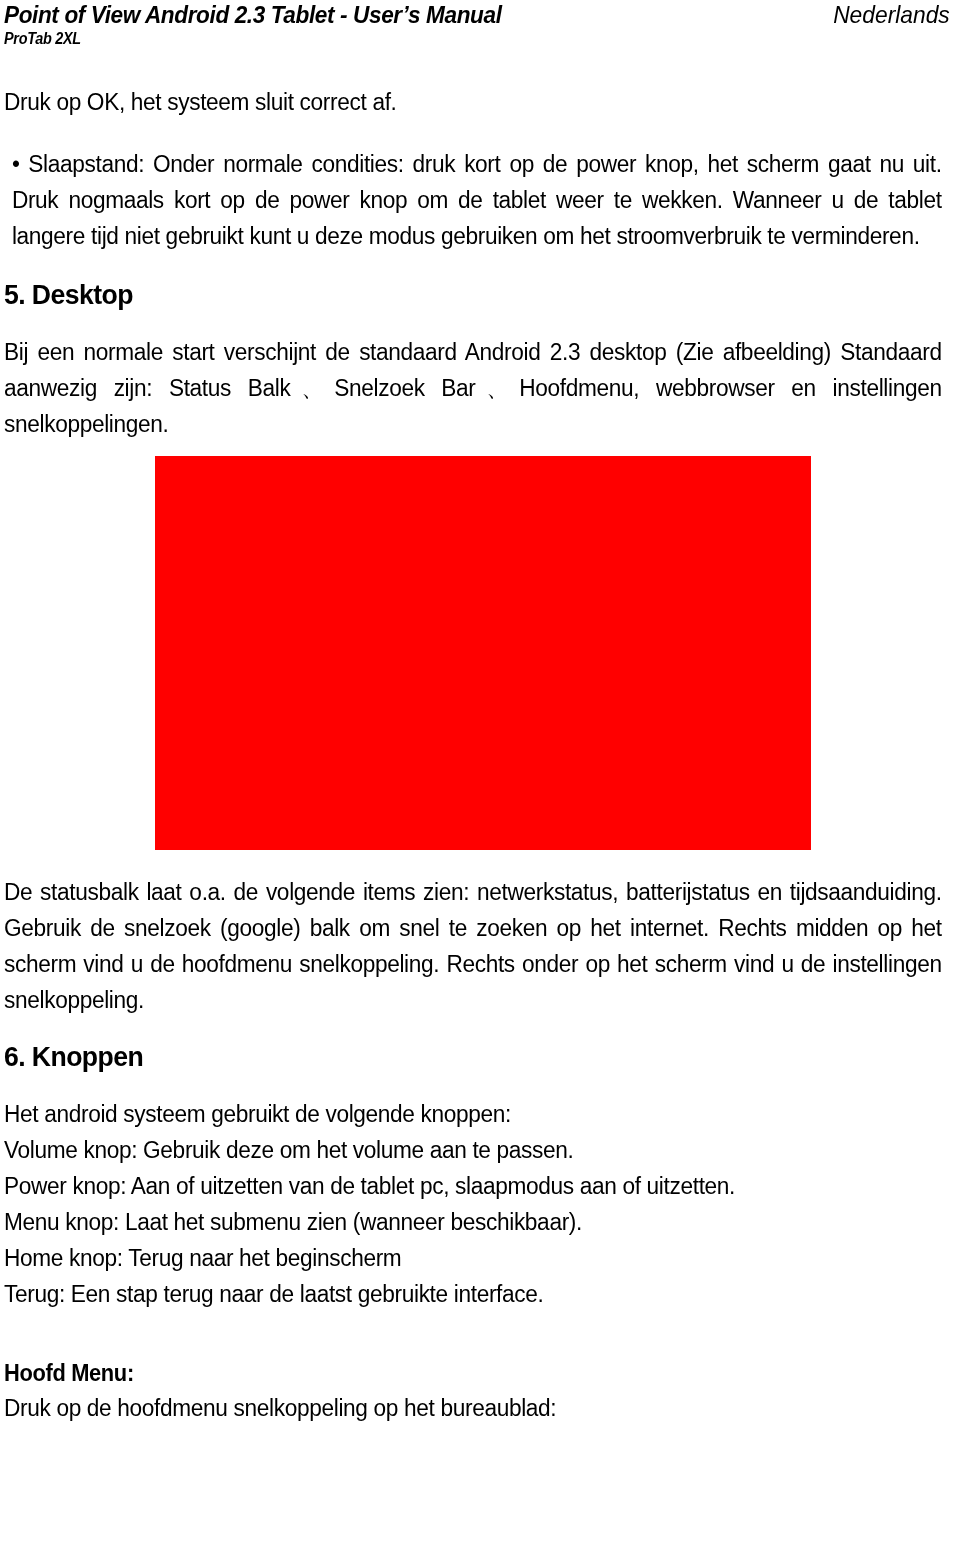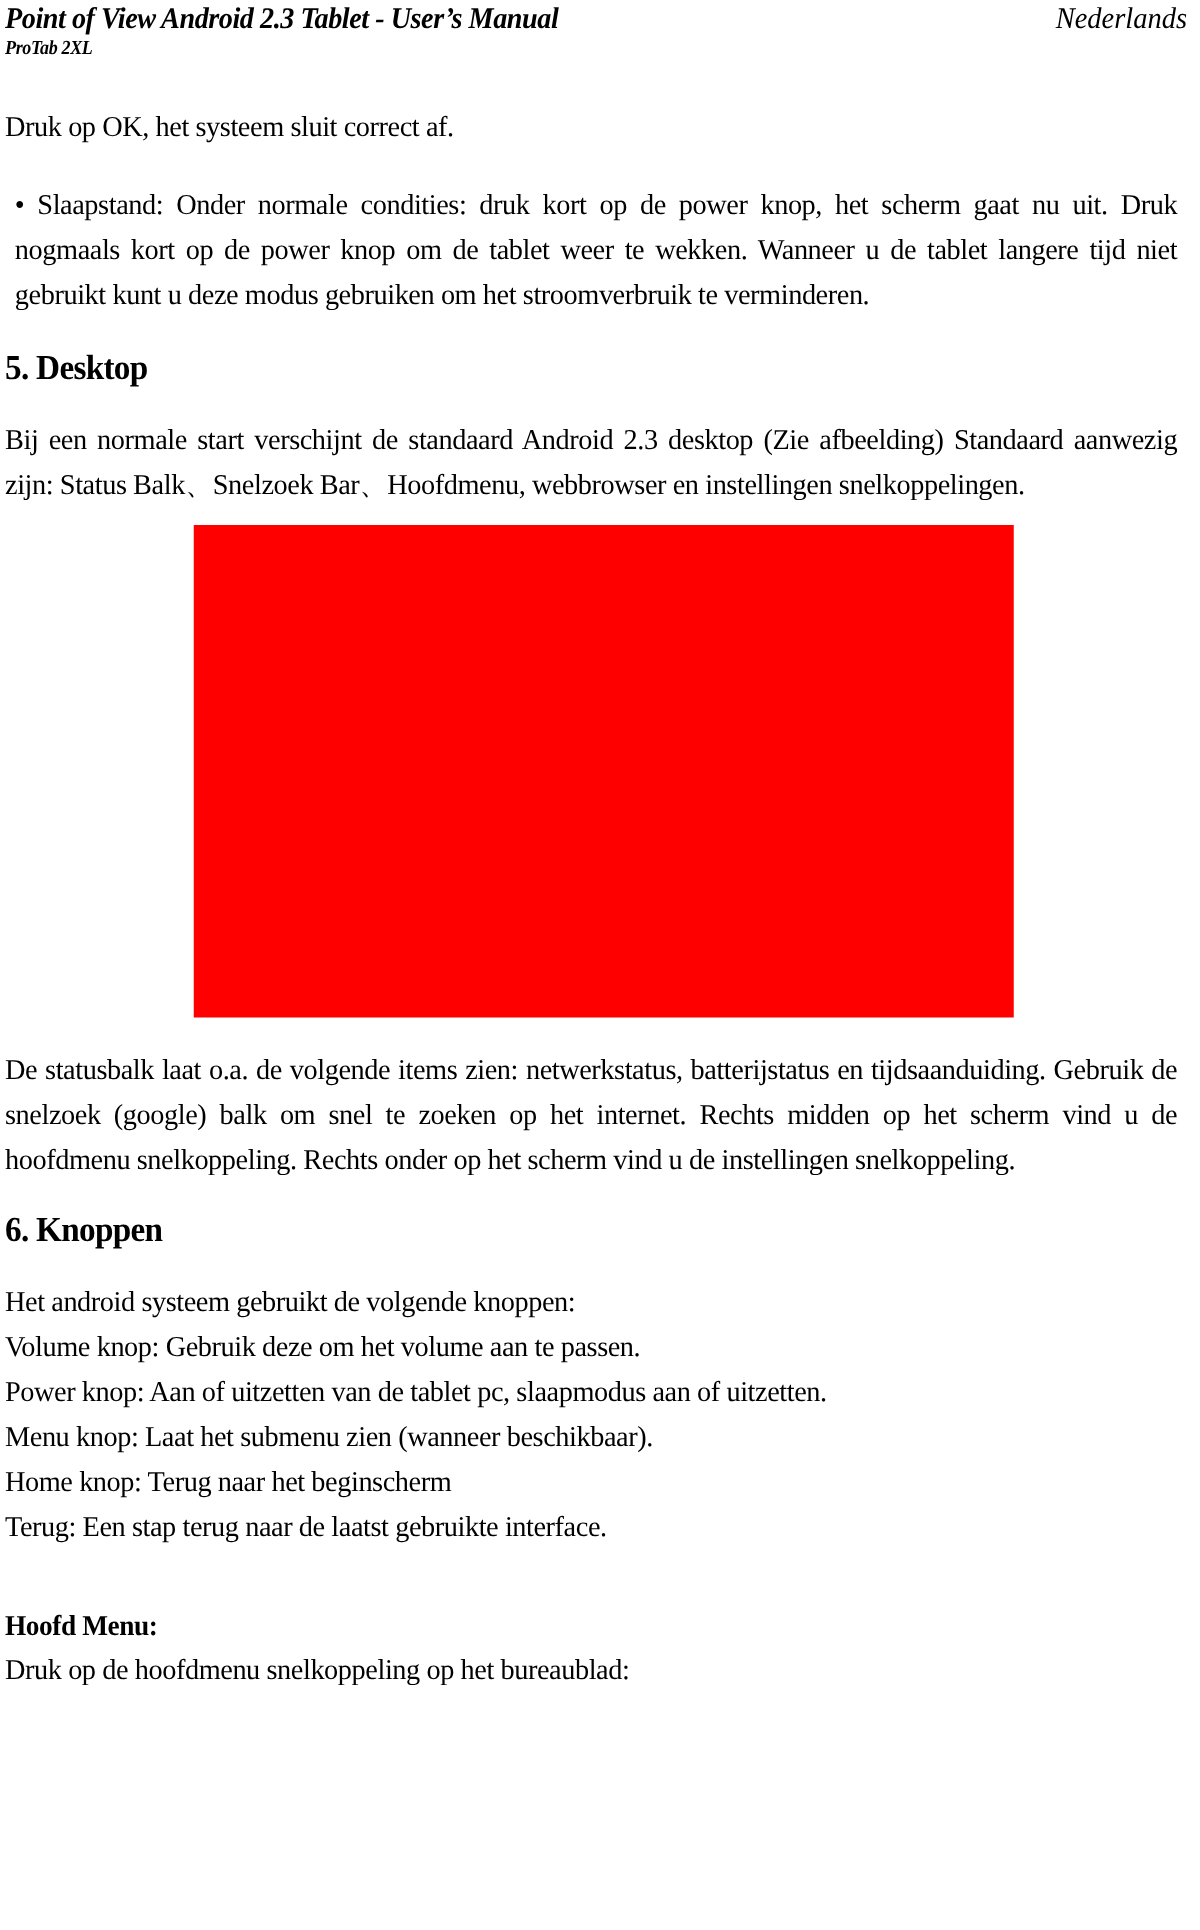--- a/index.html
+++ b/index.html
@@ -15,21 +15,20 @@
     color: #000000;
     overflow: hidden;
   }
 
   .page {
     position: relative;
     width: 960px;
     height: 1544px;
     box-sizing: border-box;
     padding: 0 4px 0 4px;
-    font-family: Liberation Serif, serif;
   }
 
   
   .doc-header {
     position: relative;
     height: 58px;
   }
   .hdr-title {
     position: absolute;
     left: 0;

